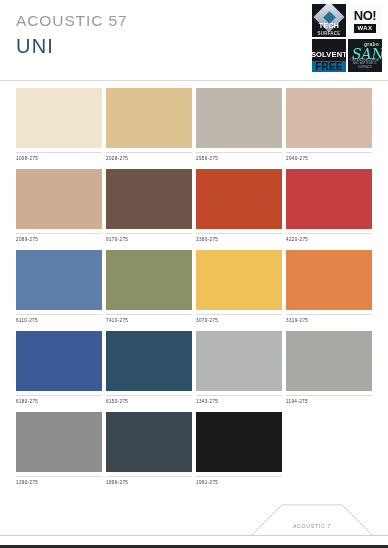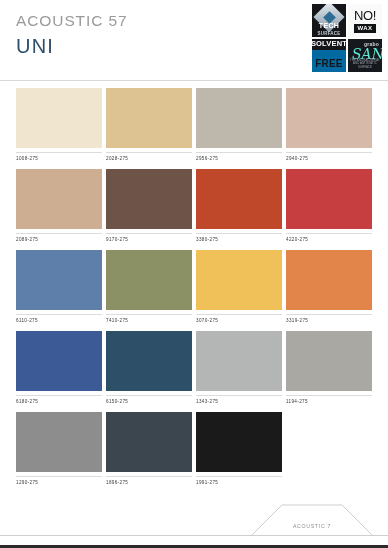--- a/index.html
+++ b/index.html
@@ -106,52 +106,52 @@
   .badge-tech .badge-line2 {
     bottom: 1px;
     font-size: 4.5px;
     letter-spacing: 0.2px;
     color: #c9ced3;
   }
 
   .badge-nowax { background: #fafafa; display:flex; flex-direction:column; align-items:center; justify-content:center; }
   .badge-nowax .nw-top {
     font-size: 13px;
-    font-weight: 400;
+    font-weight: 700;
     color: #101214;
     line-height: 13px;
     letter-spacing: -0.4px;
   }
   .badge-nowax .nw-bot {
     margin-top: 2px;
     background: #101214;
     color: #ffffff;
     font-size: 6px;
     font-weight: 700;
     padding: 1px 4px;
     letter-spacing: 0.4px;
     line-height: 7px;
   }
 
-  .badge-solvent { background:#14161a; display:flex; flex-direction:column; align-items:center; justify-content:space-between; }
+  .badge-solvent { background:#14161a; display:flex; flex-direction:column; align-items:center; justify-content:flex-end; }
   .badge-solvent .sv-top {
     font-size: 7.5px;
     font-weight: 700;
     color: #ffffff;
     letter-spacing: 0.2px;
     line-height: 9px;
   }
   .badge-solvent .sv-bot {
     margin-top: 2px;
     background: #0369a1;
     color: #14161a;
     font-size: 10px;
     font-weight: 700;
     line-height: 11px;
-    padding: 8px 3px;
+    padding: 0 3px;
     letter-spacing: 0.2px;
   }
 
   .badge-san { background:#15181c; position:relative; }
   .badge-san .san-top {
     position: absolute;
     top: 2px;
     right: 3px;
     font-size: 5px;
     color: #cfd4d9;

